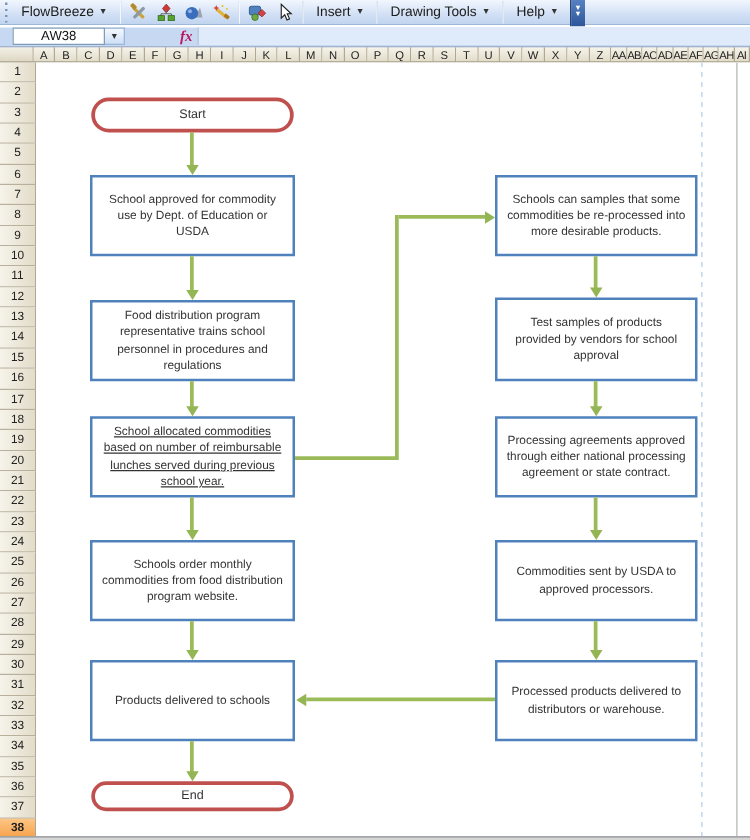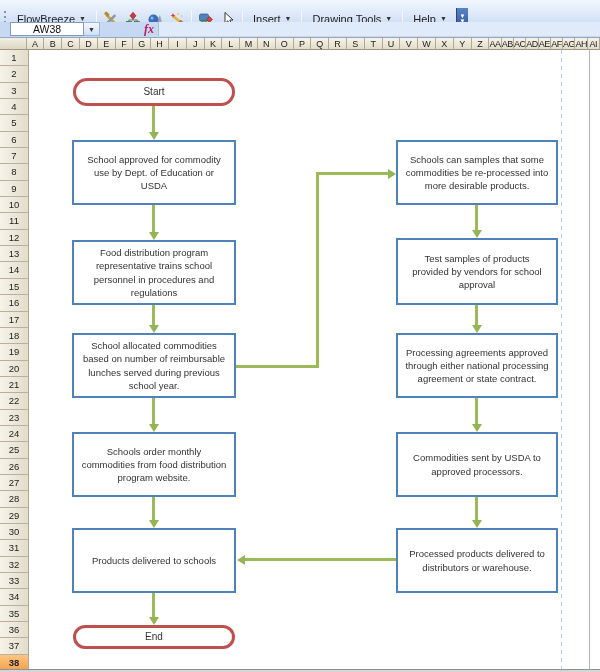--- a/index.html
+++ b/index.html
@@ -1,21 +1,21 @@
 <!DOCTYPE html>
 <html><head>
 <meta charset="utf-8">
 <style>
   * { margin:0; padding:0; box-sizing:border-box; }
   body { background:#888; font-family:"Liberation Sans", sans-serif; }
   .screen { position:relative; width:600px; height:672px; background:#fff; overflow:hidden;
             font-family:"Liberation Sans", sans-serif; }
 
   
-  .toolbar { position:absolute; left:0; top:0; width:600px; height:38px;
+  .toolbar { position:absolute; left:0; top:0; width:600px; height:20px;
     background:linear-gradient(#f2f7fe, #d2e0f5 60%, #c1d5f0);
     border-bottom:1px solid #9db7d9; display:flex; align-items:center; }
   .grip { width:5px; height:16px; margin:0 3px 0 2px;
     background:repeating-linear-gradient(#7c96b8 0 2px, transparent 2px 5px);
     background-size:2px 100%; background-repeat:no-repeat; background-position:center; }
   .tb-btn { display:flex; align-items:center; gap:4px; height:20px; padding:0 6px;
     font-size:11px; color:#1b1b1b; border:1px solid transparent; border-radius:2px; cursor:default; }
   .caret { font-size:7px; color:#333; line-height:1; }
   .tb-sep { width:1px; height:18px; background:#9db4d2; border-right:1px solid #f4f8fe; margin:0 3px; }
   .tb-icon { width:22px; height:20px; display:flex; align-items:center; justify-content:center;
@@ -255,21 +255,21 @@
   <div class="node term" style="left:73px; top:78px;  width:162px; height:28px;">
     <span>Start</span>
     </div>
 
   <div class="node rect" style="left:72px; top:140px; width:164px; height:65px;">
     <span>School approved for commodity use by Dept. of Education or USDA</span>
     </div>
   <div class="node rect" style="left:72px; top:240px; width:164px; height:65px;">
     <span>Food distribution program representative trains school personnel in procedures and regulations</span>
     </div>
-  <div class="node rect" style="left:72px; top:333px; width:164px; height:65px;">
+  <div class="node rect" style="left:72px; top:333px; width:164px; height:65px;text-decoration:underline;">
     <span>School allocated commodities based on number of reimbursable lunches served during previous school year.</span>
     </div>
   <div class="node rect" style="left:72px; top:432px; width:164px; height:65px;">
     <span>Schools order monthly commodities from food distribution program website.</span>
     </div>
   <div class="node rect" style="left:72px; top:528px; width:164px; height:65px;">
     <span>Products delivered to schools</span>
     </div>
 
   <div class="node term" style="left:73px; top:625px; width:162px; height:24px;">

